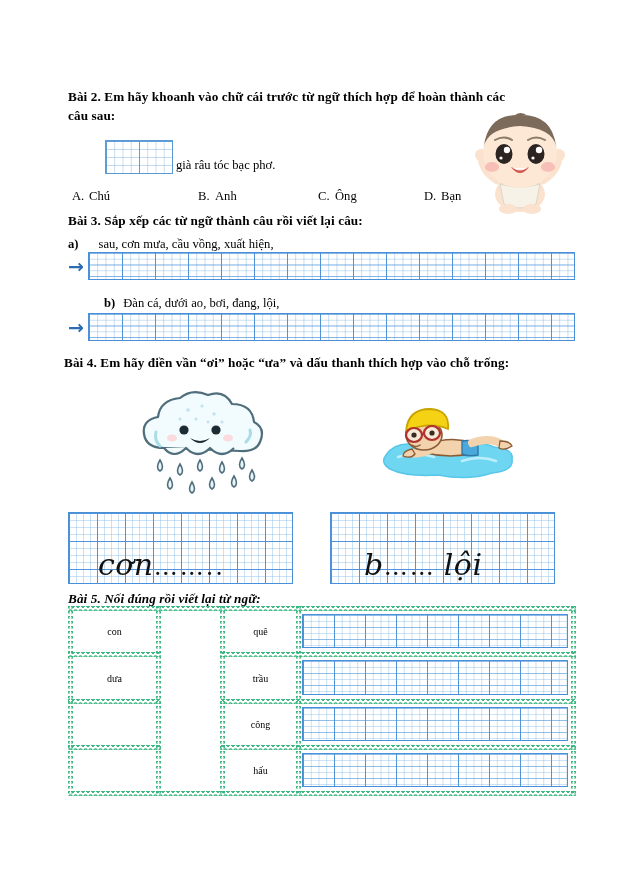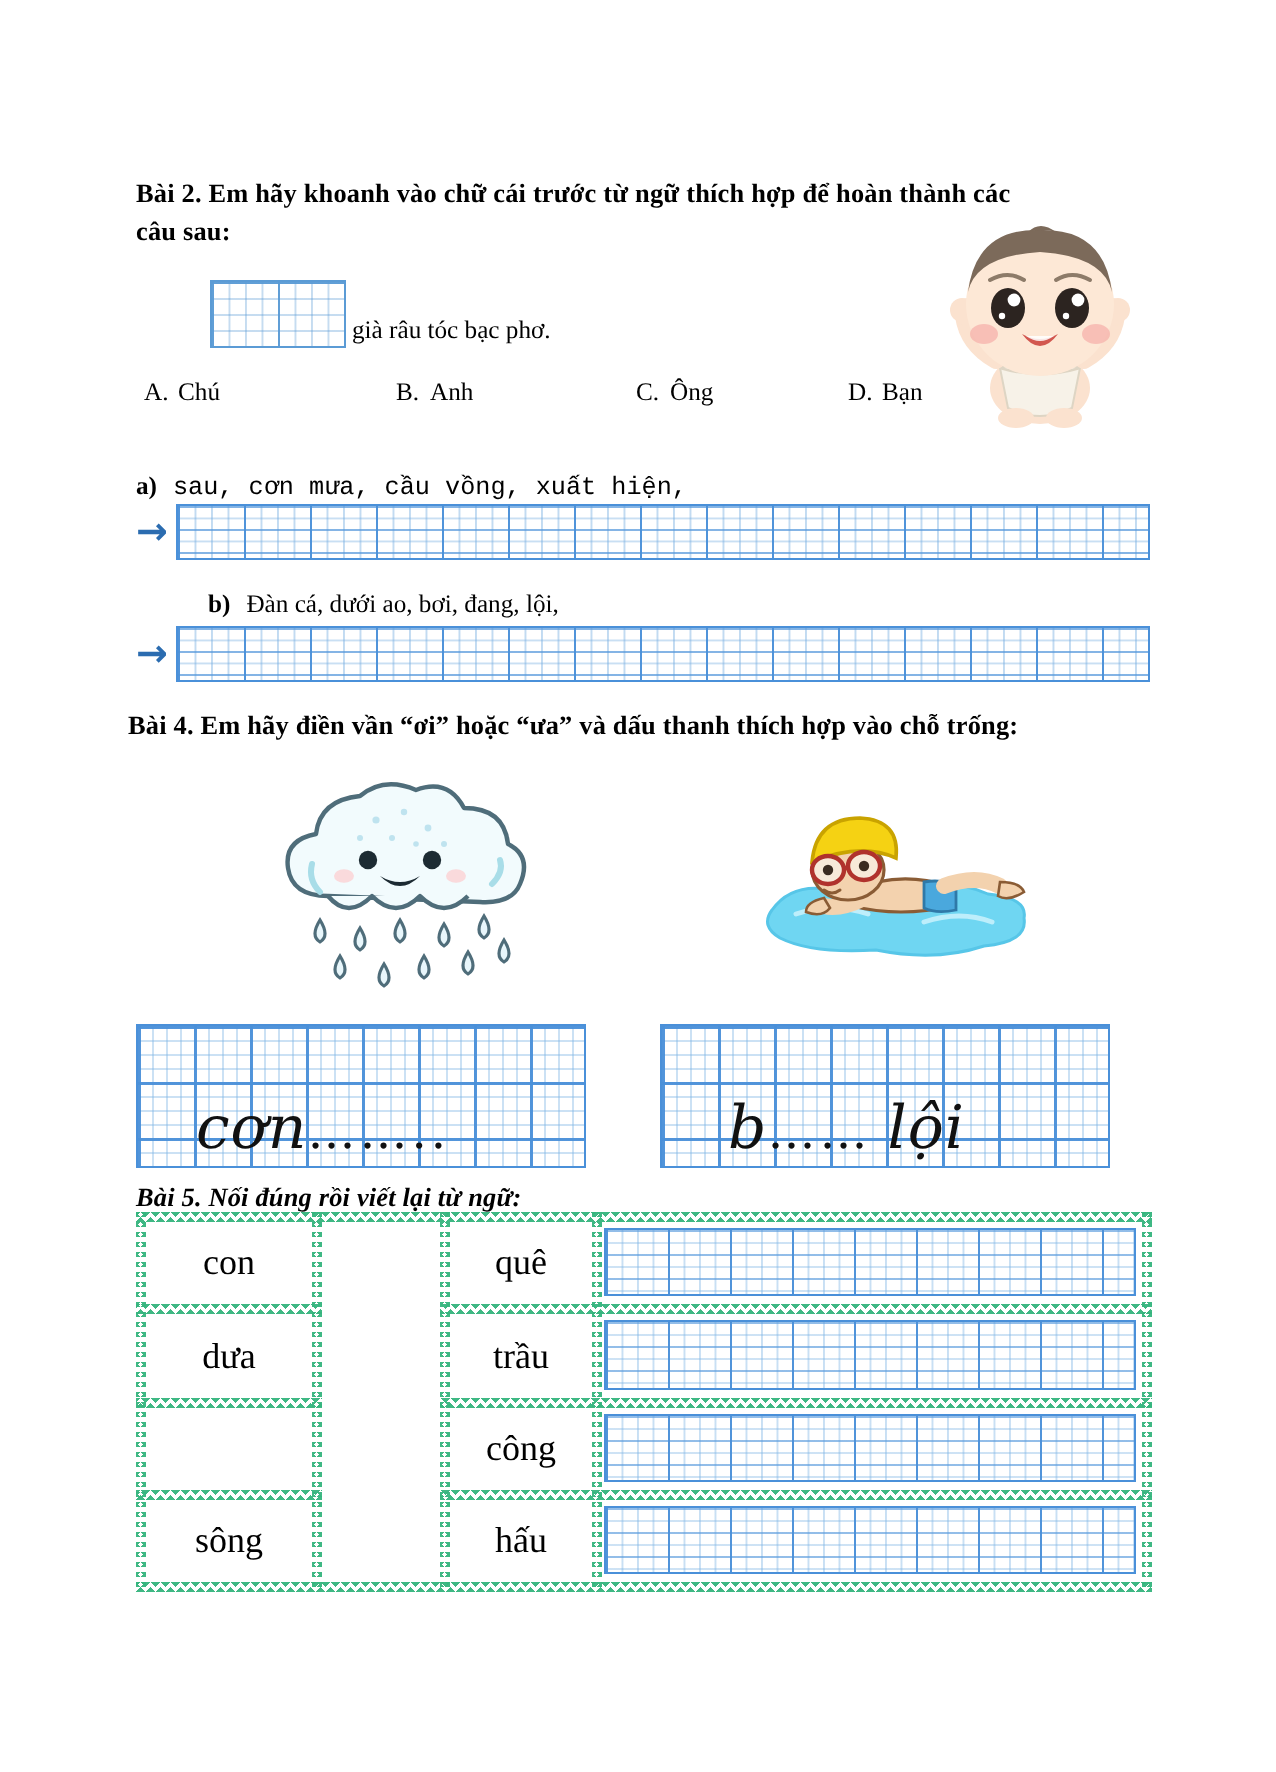--- a/index.html
+++ b/index.html
@@ -155,21 +155,21 @@
     background-size: 5px 5px;
     background-position: 0 0, 0 0, 0 2.5px, 0 2.5px;
     background-repeat: repeat-y;
     opacity: 0.95;
   }
   .cell-word {
     position: absolute;
     display: flex;
     align-items: center;
     justify-content: center;
-    font-size: 18px;
+    font-size: 10px;
     background: #ffffff;
     font-family: "Liberation Serif", serif;
   }
   .cell-grid {
     position: absolute;
     border: 1px solid #4a90d9;
     box-sizing: border-box;
     background-color: #ffffff;
     background-image:
       linear-gradient(to right, rgba(74,144,217,0.95) 0 1.2px, transparent 1.2px),
@@ -246,24 +246,25 @@
     <path d="M29 30 Q38 25 46 30" stroke="#8d7b69" stroke-width="2" fill="none" stroke-linecap="round"></path>
     <path d="M62 30 Q70 25 79 30" stroke="#8d7b69" stroke-width="2" fill="none" stroke-linecap="round"></path>
 
     <ellipse cx="26" cy="57" rx="7" ry="5" fill="#f6b2ab" opacity="0.75"></ellipse>
     <ellipse cx="82" cy="57" rx="7" ry="5" fill="#f6b2ab" opacity="0.75"></ellipse>
 
     <path d="M45 57 Q54 69 63 57 Q54 62 45 57 Z" fill="#d2574f"></path>
     <path d="M47 58 Q54 63 61 58" fill="#ffffff" opacity="0.85"></path>
   </svg>
 
+  <div class="abs q-head" style="left:68px; top:212px;">Bài 3. Sắp xếp các từ ngữ thành câu rồi viết lại câu:</div>
 
   <div class="abs" style="left:68px; top:234px;">
     <span class="body-text lbl-bold">a)</span>
-    <span class="body-text" style="margin-left:4px;font-family:Liberation Mono, monospace;">sau, cơn mưa, cầu vồng, xuất hiện,</span>
+    <span class="body-text" style="margin-left:16px;">sau, cơn mưa, cầu vồng, xuất hiện,</span>
   </div>
   <div class="arrow-mark" style="left:68px; top:257px;">→</div>
   <div class="write-grid" style="left:88px; top:252px; width:487px; height:28px;"></div>
 
   <div class="abs" style="left:68px; top:293px;padding-left:36px;">
     <span class="body-text lbl-bold">b)</span>
     <span class="body-text" style="margin-left:4px;">Đàn cá, dưới ao, bơi, đang, lội,</span>
   </div>
   <div class="arrow-mark" style="left:68px; top:318px;">→</div>
   <div class="write-grid" style="left:88px; top:313px; width:487px; height:28px;"></div>
@@ -360,21 +361,20 @@
     <div class="zz zz-v" style="left:88px; top:0; height:190px;"></div>
     <div class="zz zz-v" style="left:152px; top:0; height:190px;"></div>
     <div class="zz zz-v" style="left:228px; top:0; height:190px;"></div>
 
     <div class="zz zz-h" style="left:0; top:46px; width:508px;"></div>
     <div class="zz zz-h" style="left:0; top:93px; width:508px;"></div>
     <div class="zz zz-h" style="left:0; top:139px; width:508px;"></div>
 
     <div class="cell-word" style="left:5px; top:5px; width:83px; height:41px;">con</div>
     <div class="cell-word" style="left:5px; top:51px; width:83px; height:42px;">dưa</div>
-    <div class="cell-word" style="left:5px; top:144px; width:83px; height:41px;">sông</div>
 
     <div class="abs" style="left:93px; top:5px; width:59px; height:180px; background:#ffffff;"></div>
 
     <div class="cell-word" style="left:157px; top:5px; width:71px; height:41px;">quê</div>
     <div class="cell-word" style="left:157px; top:51px; width:71px; height:42px;">trầu</div>
     <div class="cell-word" style="left:157px; top:98px; width:71px; height:41px;">công</div>
     <div class="cell-word" style="left:157px; top:144px; width:71px; height:41px;">hấu</div>
 
     <div class="cell-grid" style="left:234px; top:8px; width:266px; height:34px;"></div>
     <div class="cell-grid" style="left:234px; top:54px; width:266px; height:35px;"></div>

